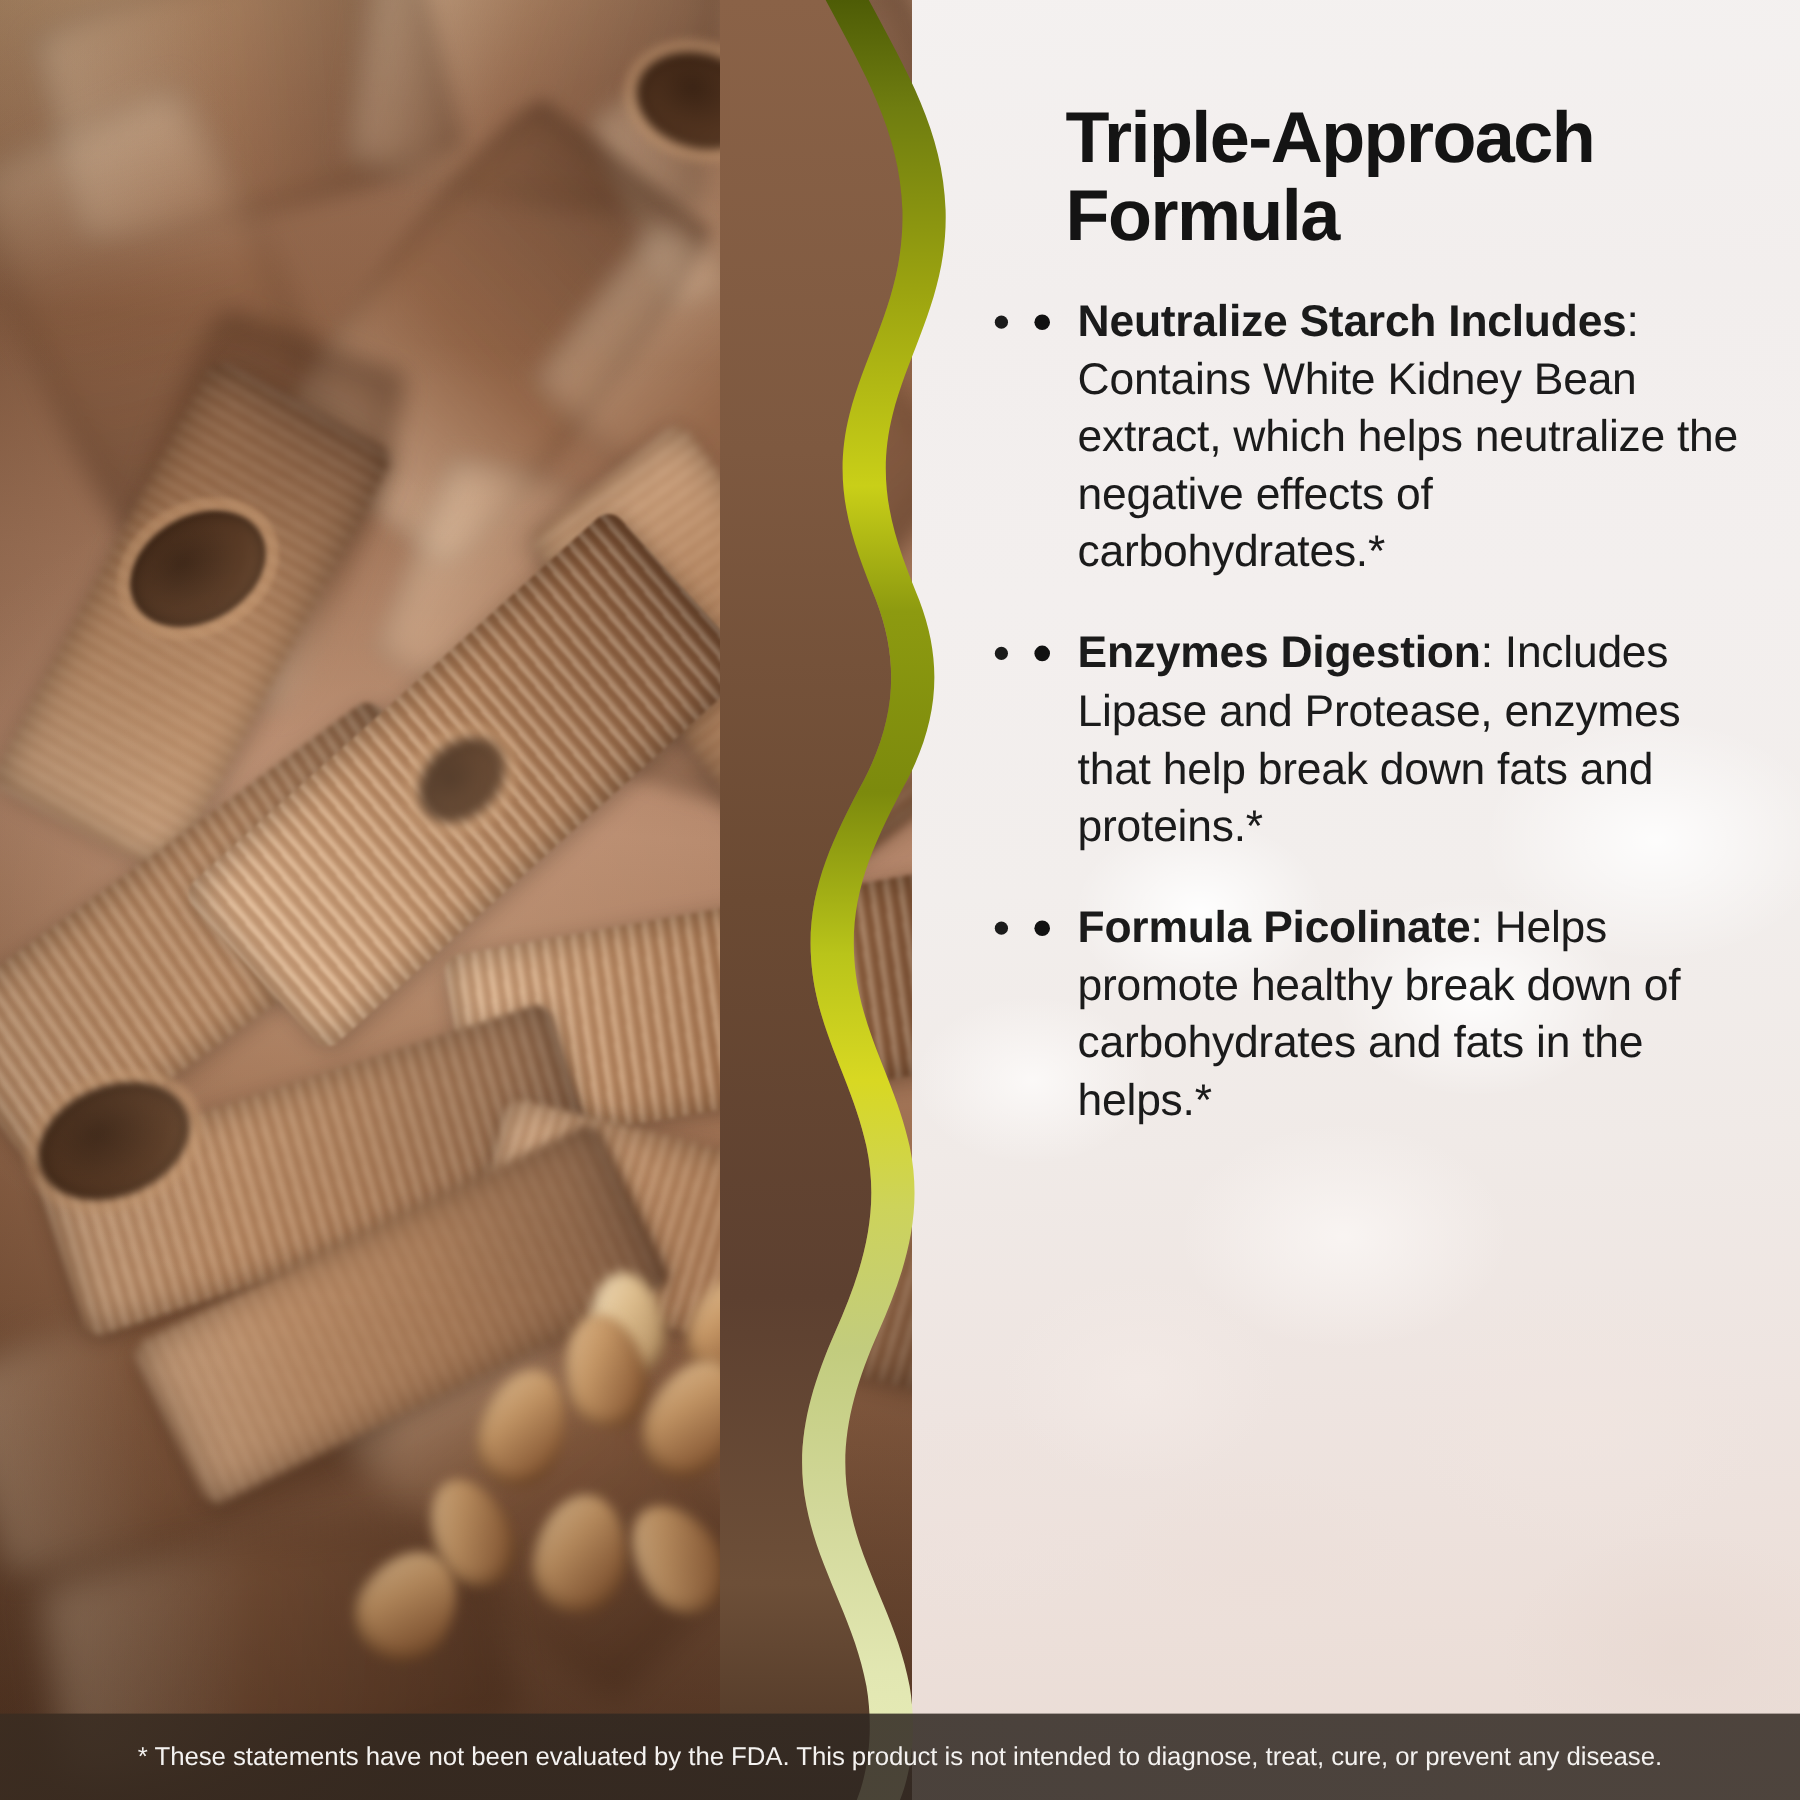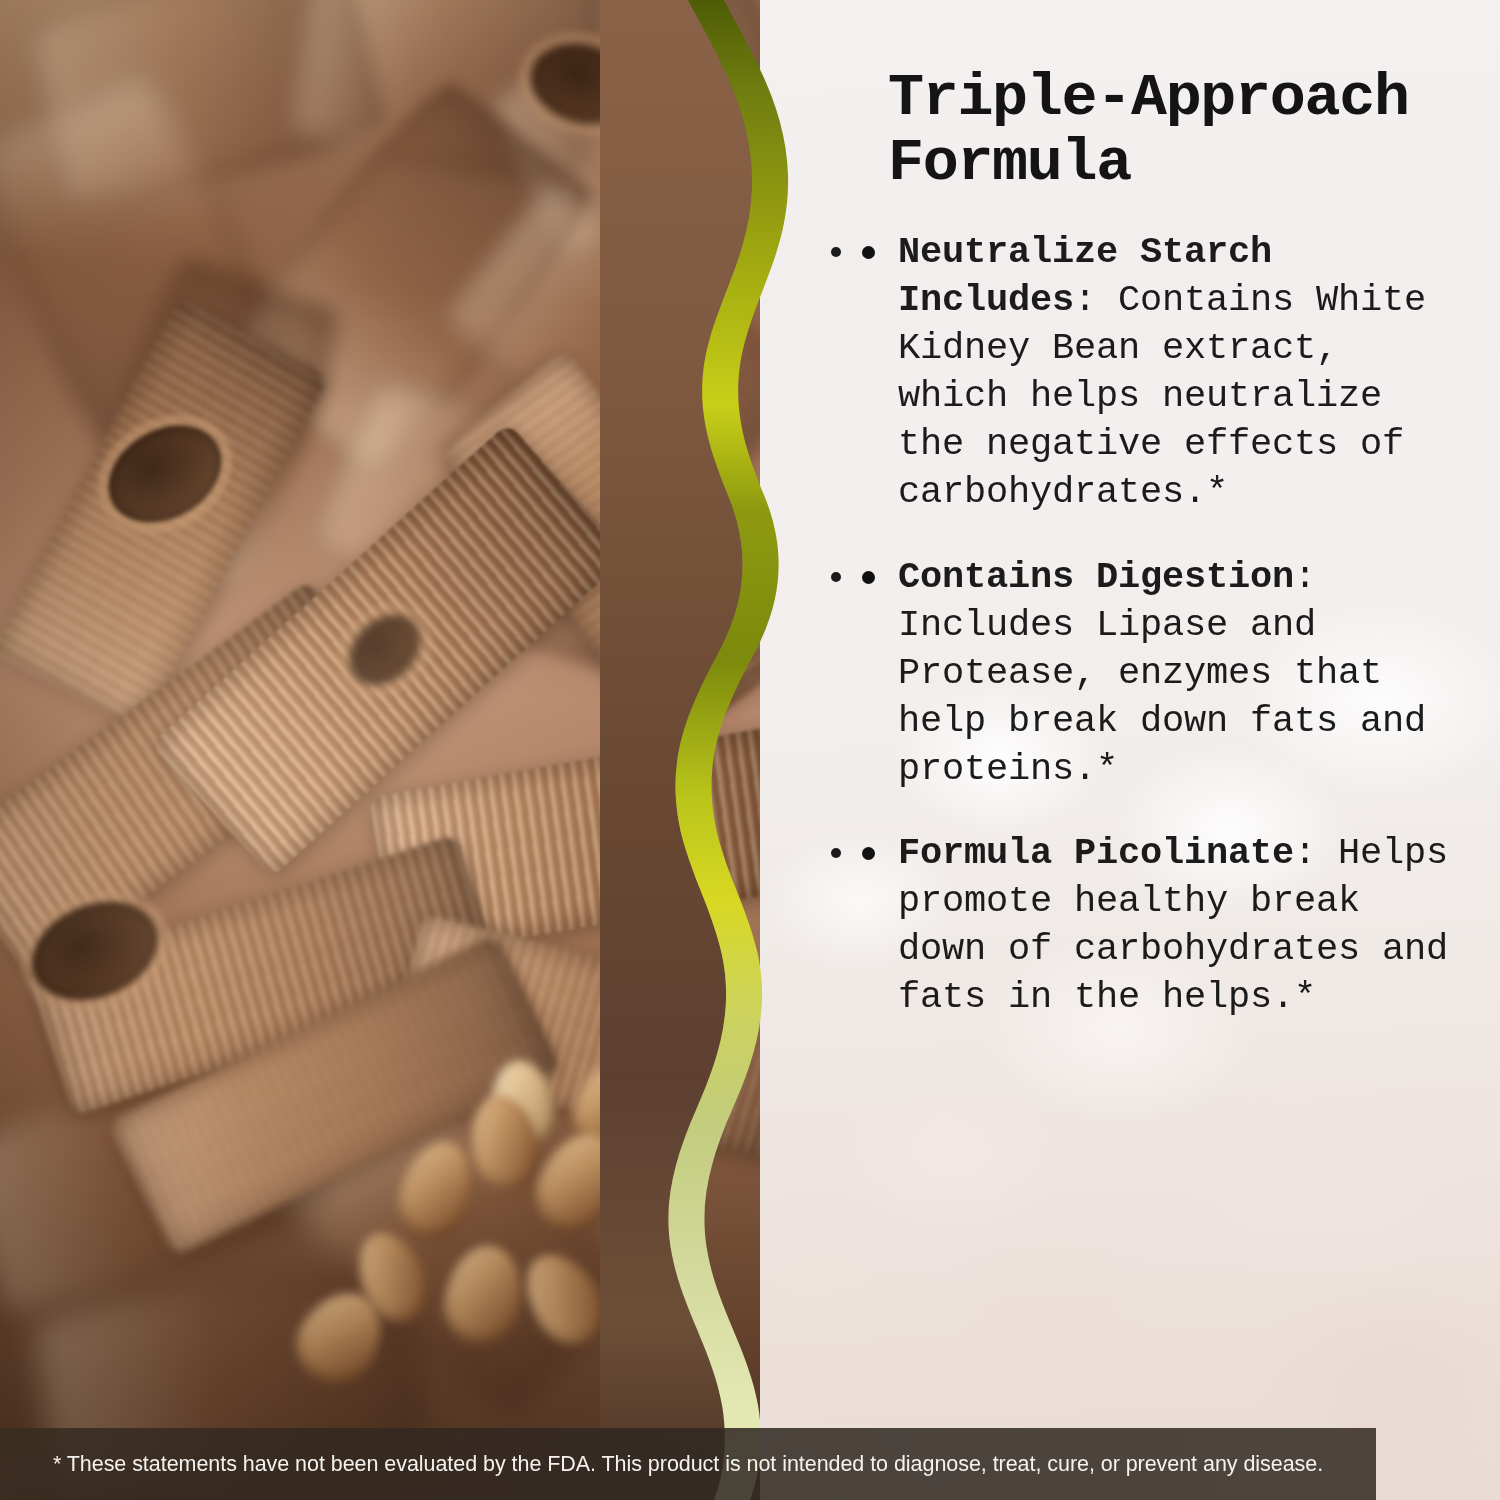--- a/index.html
+++ b/index.html
@@ -151,22 +151,22 @@
       linear-gradient(90deg, rgba(50,30,16,.18) 0%, rgba(0,0,0,0) 26%);
   }
 
   
   .divider { position:absolute; left:600px; top:0; width:300px; height:1500px; }
   .divider svg { display:block; }
 
   
   .content {
     position:absolute;
-    left:858px; top:0;
-    width:600px; height:1430px;font-family:Liberation Mono, monospace;
+    left:858px; top:16px;
+    width:600px; height:1430px;
   }
   .title {
     position:absolute;
     left:30px; top:66px;
     width:570px;
     font-size:60px;
     font-weight:700;
     line-height:1.09;
     letter-spacing:-1.3px;
     color:#141414;
@@ -192,21 +192,21 @@
     width:13px; height:13px;
     border-radius:50%;
     background:#111111;
   }
   .lead { font-weight:700; }
 
   
   .footer {
     position:absolute;
     left:0; bottom:0;
-    width:1376px; height:72px;
+    width:1500px; height:72px;
     background:linear-gradient(90deg,
       rgba(58,44,33,.88) 0%,
       rgba(50,40,32,.86) 22%,
       rgba(48,40,34,.86) 48%,
       rgba(52,44,38,.87) 74%,
       rgba(56,47,40,.88) 100%);
     display:flex;
     align-items:center;
     justify-content:center;
   }
@@ -340,21 +340,21 @@
 
     <ul class="bullets">
 
       <li class="bullet">
         <span class="dot"></span>
         <span class="lead">Neutralize Starch Includes</span><span>: Contains White Kidney Bean extract, which helps neutralize the negative effects of carbohydrates.*</span>
       </li>
 
       <li class="bullet">
         <span class="dot"></span>
-        <span class="lead">Contains Digestion</span><span>: Includes Lipase and Protease, enzymes that help break down fats and proteins.*</span>
+        <span class="lead">Enzymes Digestion</span><span>: Includes Lipase and Protease, enzymes that help break down fats and proteins.*</span>
       </li>
 
       <li class="bullet">
         <span class="dot"></span>
         <span class="lead">Formula Picolinate</span><span>: Helps promote healthy break down of carbohydrates and fats in the helps.*</span>
       </li>
 
     </ul>
   </div>
 

